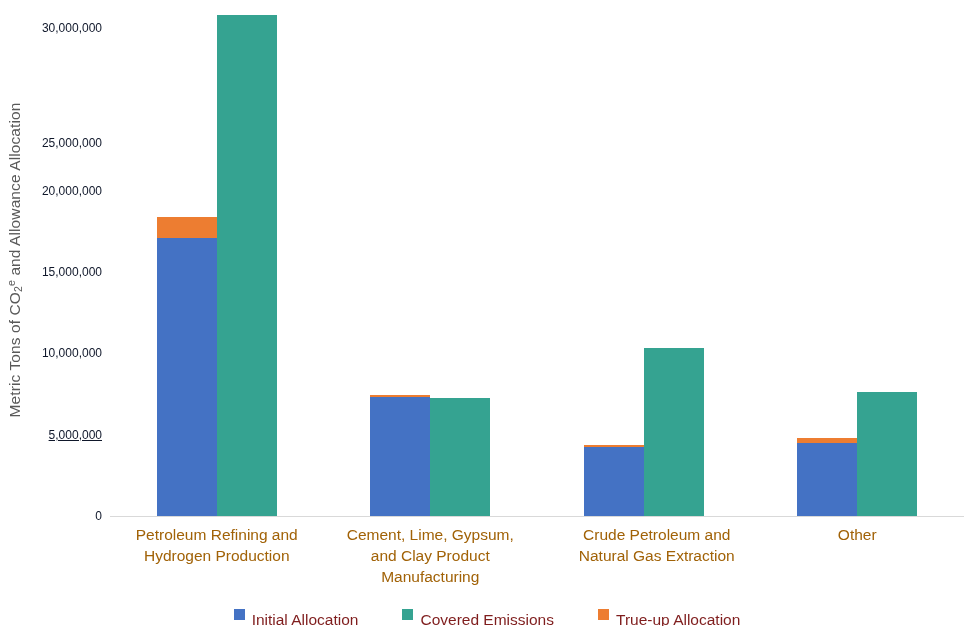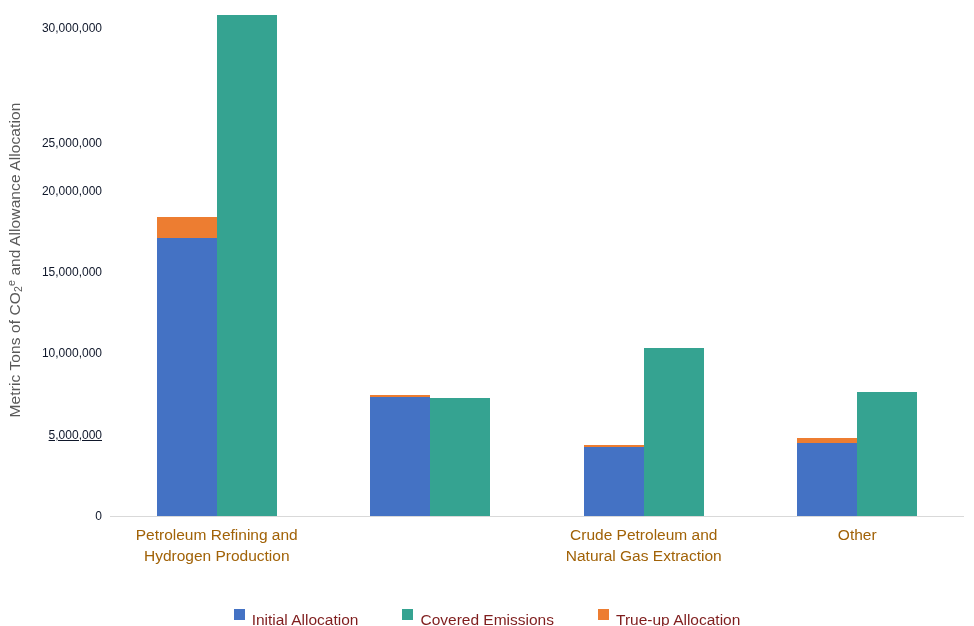--- a/index.html
+++ b/index.html
@@ -184,21 +184,24 @@
       <div class="bar" style="left: 687.25px; width: 60px; height: 77.7547px; bottom: 0px;">
         <div class="seg" style="background: rgb(68, 114, 196); height: 72.8747px; bottom: 0px;"></div>
         <div class="seg" style="background: rgb(237, 125, 49); height: 4.88px; bottom: 72.8747px;"></div>
       </div>
       <div class="bar" style="background: rgb(53, 163, 145); left: 747.25px; width: 60px; height: 124.44px; bottom: 0px;"></div>
     </div>
 
   <div id="x-labels">
       <div class="x-label" style="left: 0px; width: 213.5px;">Petroleum Refining and
 Hydrogen Production</div>
-      <div class="x-label" style="left: 427px; width: 213.5px;">Crude Petroleum and
+      <div class="x-label" style="left: 213.5px; width: 213.5px;">Cement, Lime, Gypsum,
+and Clay Product
+Manufacturing</div>
+      <div class="x-label" style="left: 440px; width: 213.5px;">Crude Petroleum and
 Natural Gas Extraction</div>
       <div class="x-label" style="left: 640.5px; width: 213.5px;">Other</div>
     </div>
 
   <div id="legend">
       <div class="legend-item">
         <span class="legend-swatch" style="background: rgb(68, 114, 196);"></span>
         <span class="legend-text">Initial Allocation</span>
       </div>
       <div class="legend-item">

